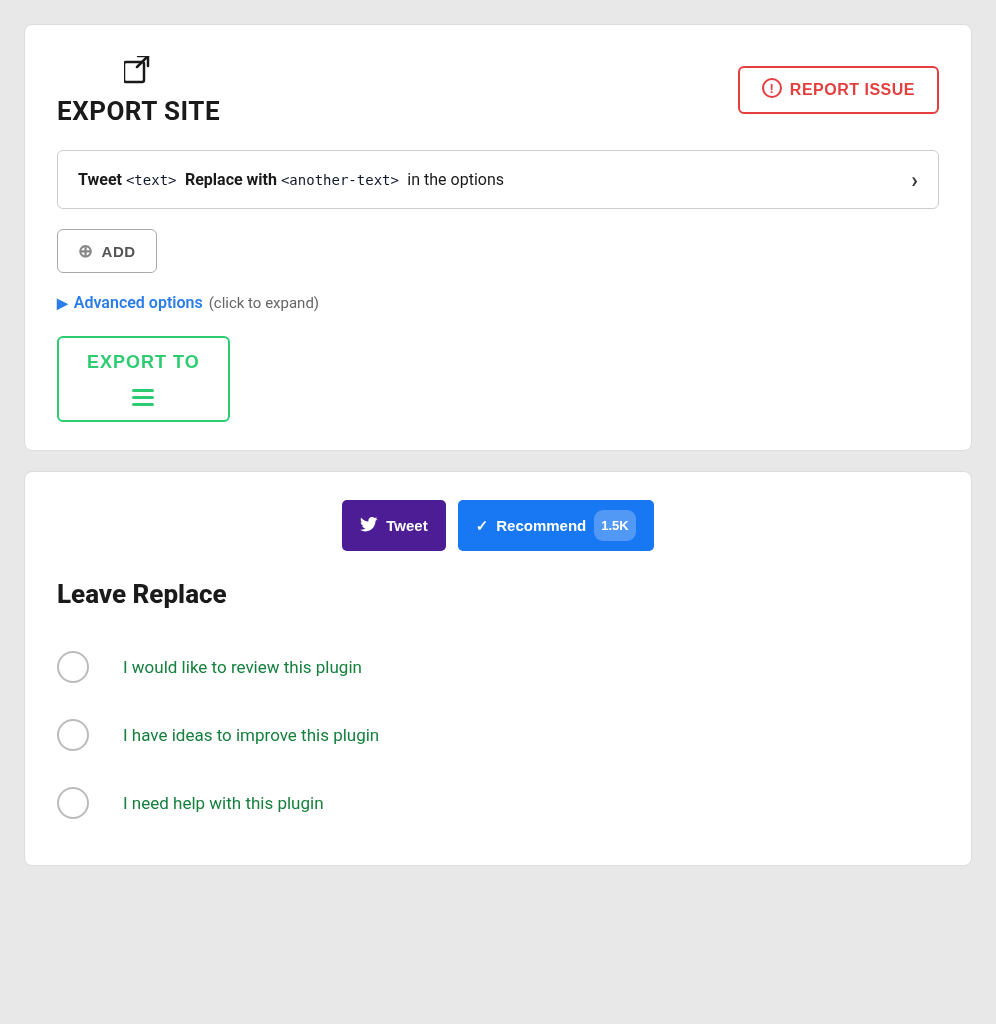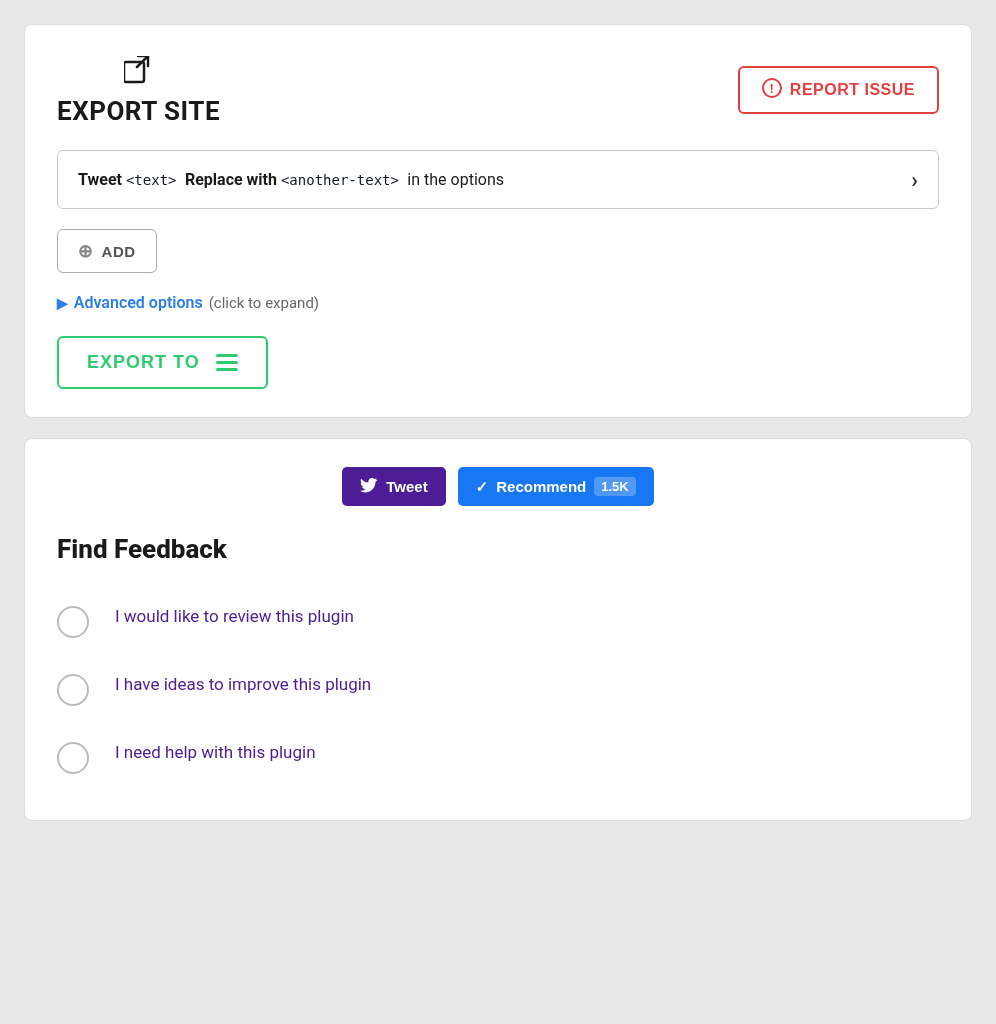--- a/index.html
+++ b/index.html
@@ -144,20 +144,21 @@
       border: 2px solid #2ecc71;
       color: #2ecc71;
       background: #fff;
       padding: 14px 28px;
       border-radius: 6px;
       font-size: 18px;
       font-weight: 700;
       letter-spacing: 1px;
       cursor: pointer;
       text-transform: uppercase;
+      flex-direction: column;
     }
 
     .export-to-lines {
       display: flex;
       flex-direction: column;
       gap: 4px;
     }
 
     .export-to-line {
       width: 22px;
@@ -205,46 +206,46 @@
       border: none;
       padding: 10px 18px;
       border-radius: 5px;
       font-size: 15px;
       font-weight: 600;
       cursor: pointer;
     }
 
     .recommend-count {
       background: rgba(255,255,255,0.25);
-      padding: 2px 7px;
-      border-radius: 4px;
+      padding: 8px 7px;
+      border-radius: 9px;
       font-size: 13px;
     }
 
     
     .leave-feedback-title {
       font-size: 26px;
       font-weight: 800;
       color: #1a1a1a;
       margin-bottom: 24px;
     }
 
     .feedback-options {
       display: flex;
       flex-direction: column;
       gap: 0px;
     }
 
     .feedback-option {
       display: flex;
-      align-items: flex-start;
-      gap: 26px;
+      align-items: center;
+      gap: 34px;
       padding: 18px 0;
       font-size: 17px;
-      color: #4c1d95;
+      color: #15803d;
       cursor: pointer;
     }
 
     .radio-circle {
       width: 32px;
       height: 32px;
       border-radius: 50%;
       border: 2px solid #bbb;
       background: #fff;
       flex-shrink: 0;
@@ -328,21 +329,21 @@
       </span>
       <span>Tweet</span>
     </button>
     <button class="recommend-btn">
       <span style="font-size:15px;">✓</span>
       <span>Recommend</span>
       <span class="recommend-count">1.5K</span>
     </button>
   </div>
 
-  <h2 class="leave-feedback-title">Find Feedback</h2>
+  <h2 class="leave-feedback-title">Leave Replace</h2>
 
   <div class="feedback-options">
 
     <label class="feedback-option">
       <div class="radio-circle"></div>
       <span>I would like to review this plugin</span>
     </label>
 
     <label class="feedback-option">
       <div class="radio-circle"></div>

